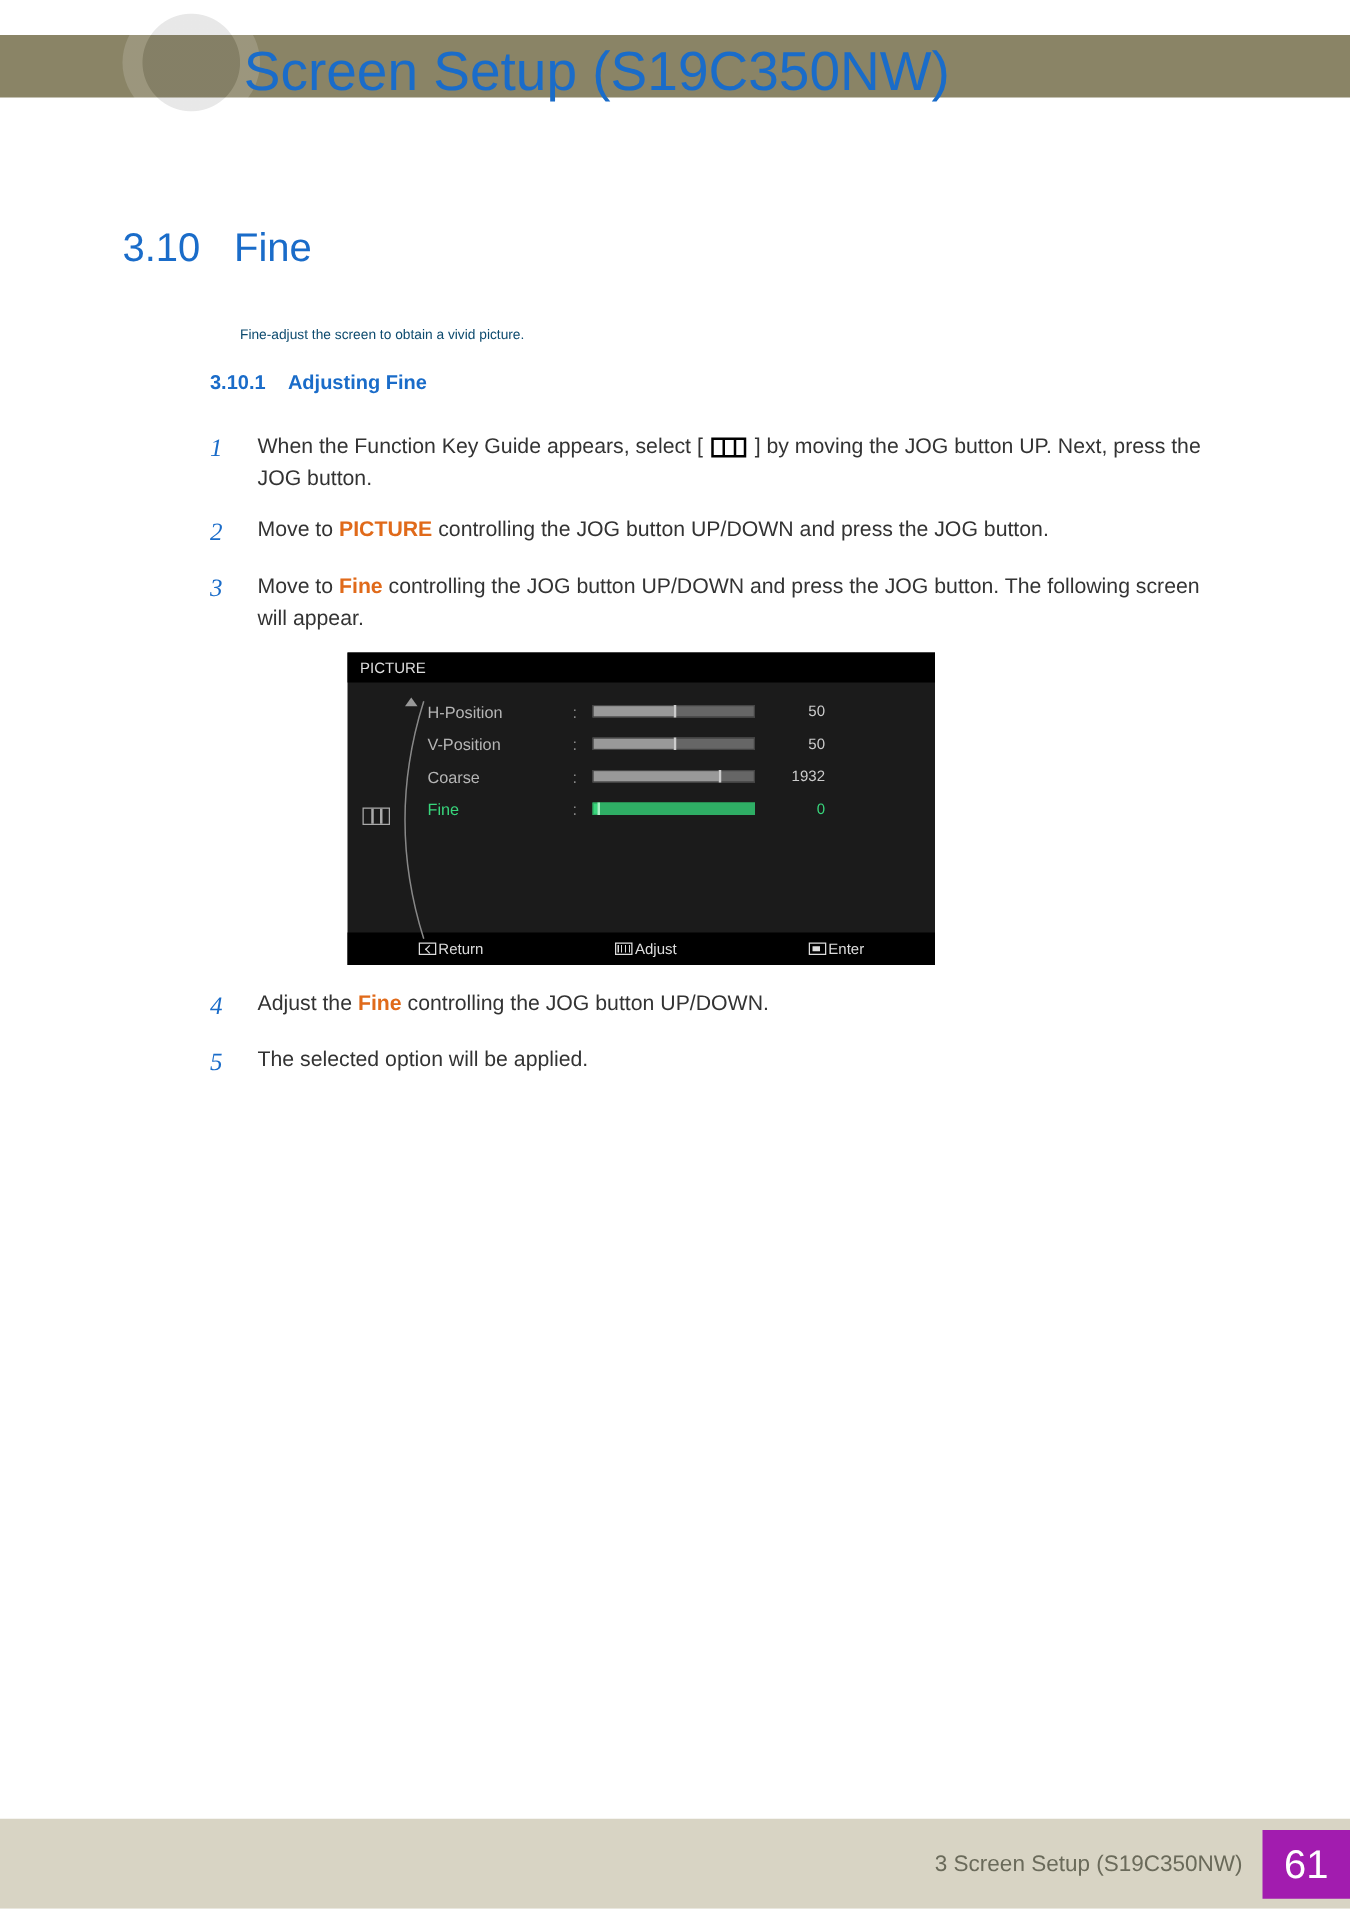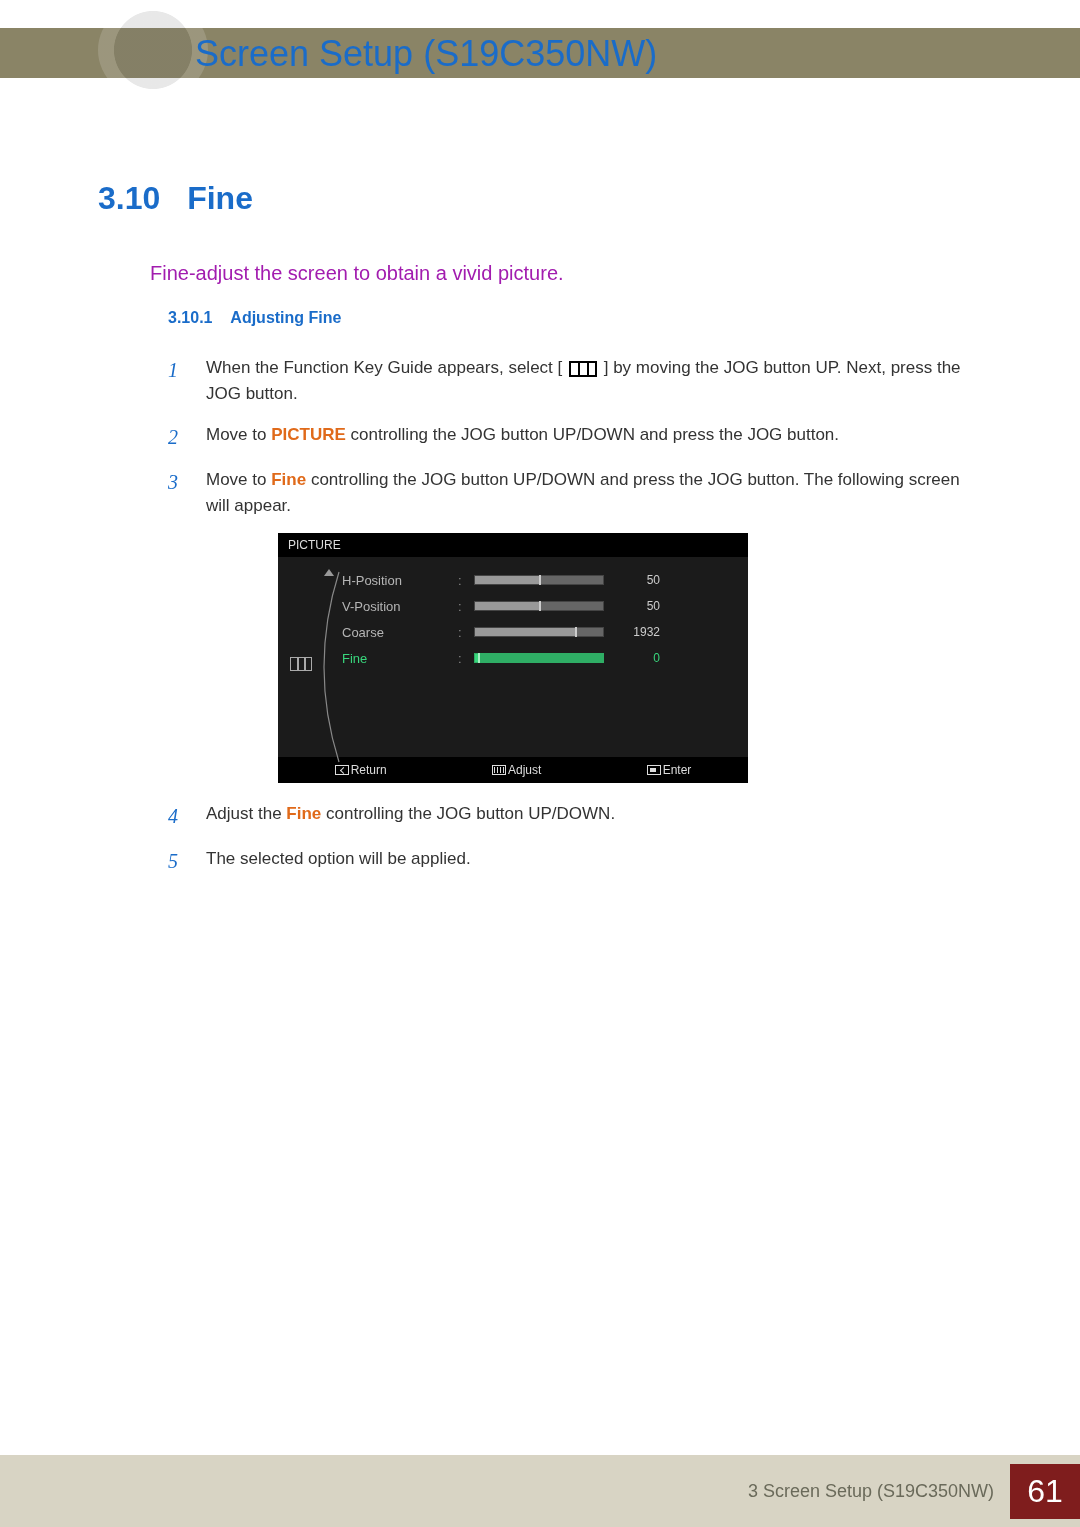--- a/index.html
+++ b/index.html
@@ -28,44 +28,44 @@
       height: 100px;
       background: radial-gradient(circle at 50% 50%, #666 0%, #666 52%, #fff 53%, #fff 100%);
       border-radius: 50%;
       z-index: 2;
       opacity: 0.15;
     }
     .page-title {
       position: absolute;
       top: 33px;
       left: 195px;
-      font-size: 36px;
+      font-size: 44px;
       font-weight: 400;
       color: #1a6cc9;
       z-index: 3;
     }
     .content {
       position: absolute;
       top: 180px;
       left: 98px;
       width: 885px;
     }
     .section-heading {
       font-size: 32px;
       color: #1a6cc9;
-      font-weight: 700;
+      font-weight: 400;
       margin-bottom: 45px;
     }
     .section-heading .num {
       margin-right: 18px;
     }
     .intro-text {
-      font-size: 20px;
-      color: #a21caf;
-      margin-left: 52px;
+      font-size: 11px;
+      color: #0c4a6e;
+      margin-left: 94px;
       margin-bottom: 24px;
     }
     .note-row {
       display: flex;
       align-items: flex-start;
       margin-left: 70px;
       margin-bottom: 40px;
       gap: 18px;
     }
     .note-icon {
@@ -221,21 +221,21 @@
     .fb-ico.ent::after{content:"";position:absolute;left:2px;top:2px;width:6px;height:4px;background:#ddd;}
 
     .bottom-bar {
       position:absolute;
       bottom:0;left:0;width:100%;height:72px;
       background:#d8d4c4;
       display:flex;align-items:center;justify-content:flex-end;
     }
     .bottom-text { color:#6a6a5a;font-size:18px;margin-right:0;}
     .bottom-page {
-      background:#7f1d1d;color:#fff;font-size:32px;
+      background:#a21caf;color:#fff;font-size:32px;
       display:flex;align-items:center;justify-content:center;
       height:55px;min-width:70px;margin-left:16px;padding:0 12px;
     }
   </style>
 </head>
 <body>
 
 <div class="top-bar"></div>
 <div class="chapter-badge"></div>
 <div class="page-title">Screen Setup (S19C350NW)</div>

